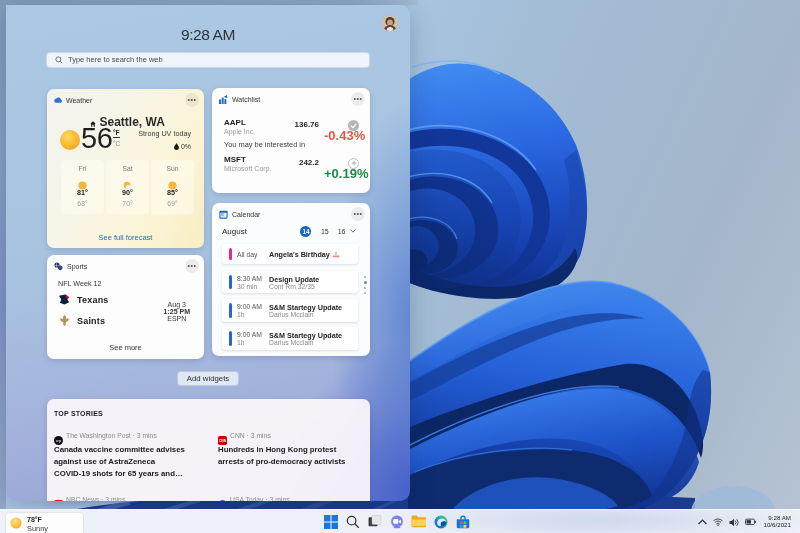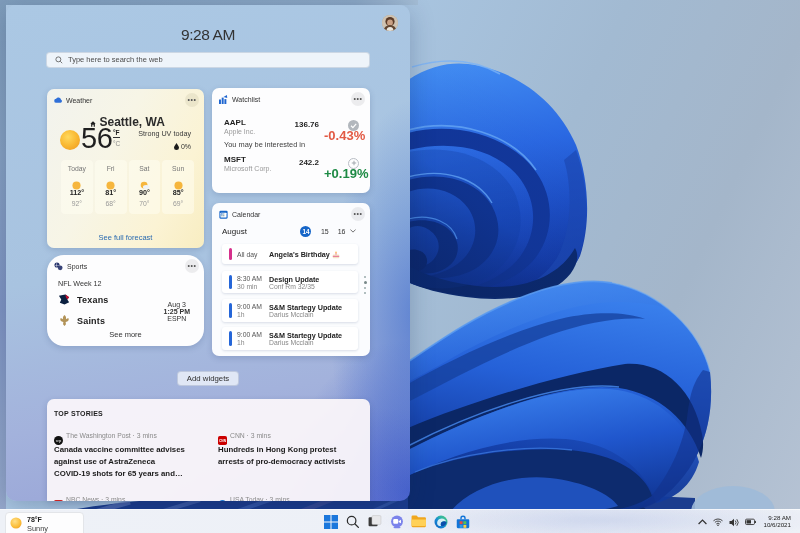--- a/index.html
+++ b/index.html
@@ -81,21 +81,21 @@
   box-shadow:0 1px 2.5px rgba(40,60,110,.16); }
 .ev .bar { position:absolute; left:7px; top:4px; bottom:4px; width:3px; border-radius:2px; }
 .ev .t1 { position:absolute; left:15px; top:4px; font-size:6.8px; color:#555; }
 .ev .t2 { position:absolute; left:15px; top:12px; font-size:6.8px; color:#888; }
 .ev .n1 { position:absolute; left:47px; top:4px; font-size:7.2px; font-weight:bold; color:#222; }
 .ev .n2 { position:absolute; left:47px; top:12px; font-size:6.8px; color:#888; }
 #cal .sb { position:absolute; right:4px; top:73px; width:2px; }
 #cal .sb i { display:block; width:2px; height:2px; border-radius:50%; background:#9aa; margin-bottom:3px; }
 
 
-#sp { left:47px; top:255px; width:157px; height:91px;border-radius:17px; }
+#sp { left:47px; top:255px; width:157px; height:104px; }
 #sp-week { position:absolute; left:11px; top:24px; font-size:7.2px; color:#333; }
 .team { position:absolute; left:11px; display:flex; align-items:center; }
 .team b { font-size:9px; color:#1c1c1c; margin-left:6px; letter-spacing:.2px; }
 #sp-meta { position:absolute; right:14px; top:46px; text-align:center; font-size:7px; color:#333;
   line-height:7.2px; }
 #sp-more { position:absolute; left:0; bottom:7px; width:157px; text-align:center; font-size:7.5px; color:#333; }
 
 
 #addw { position:absolute; left:177px; top:371px; width:62px; height:15px; border-radius:4px;
   background:rgba(228,234,246,.95); border:1px solid rgba(150,165,195,.45);
@@ -244,28 +244,20 @@
   <div id="wx-big">56</div>
   <div id="wx-fc">
         <div>°F</div>
         <div class="c">°C</div>
       </div>
   <div id="wx-uv">Strong UV today<div class="drop"><svg width="5" height="7" viewBox="0 0 5 7" style="vertical-align:-1px">
             <path d="M2.5,0 C3.8,2.2 5,3.6 5,4.7 A2.5,2.3 0 0 1 0,4.7 C0,3.6 1.2,2.2 2.5,0 Z" fill="#1b1b1b"></path>
           </svg> 0%</div></div>
   <div id="wx-days">
     <div class="wday">
-          <div class="d">Today</div>
-          <div class="ic"><svg width="9" height="9" viewBox="0 0 10 10">
-              <circle cx="5" cy="5" r="4.5" fill="#f6b63d"></circle>
-            </svg></div>
-          <div class="hi">112°</div>
-          <div class="lo">92°</div>
-        </div>
-    <div class="wday">
           <div class="d">Fri</div>
           <div class="ic"><svg width="9" height="9" viewBox="0 0 10 10">
               <circle cx="5" cy="5" r="4.5" fill="#f6b63d"></circle>
             </svg></div>
           <div class="hi">81°</div>
           <div class="lo">68°</div>
         </div>
     <div class="wday">
           <div class="d">Sat</div>
           <div class="ic"><svg width="10" height="9" viewBox="0 0 11 10">

